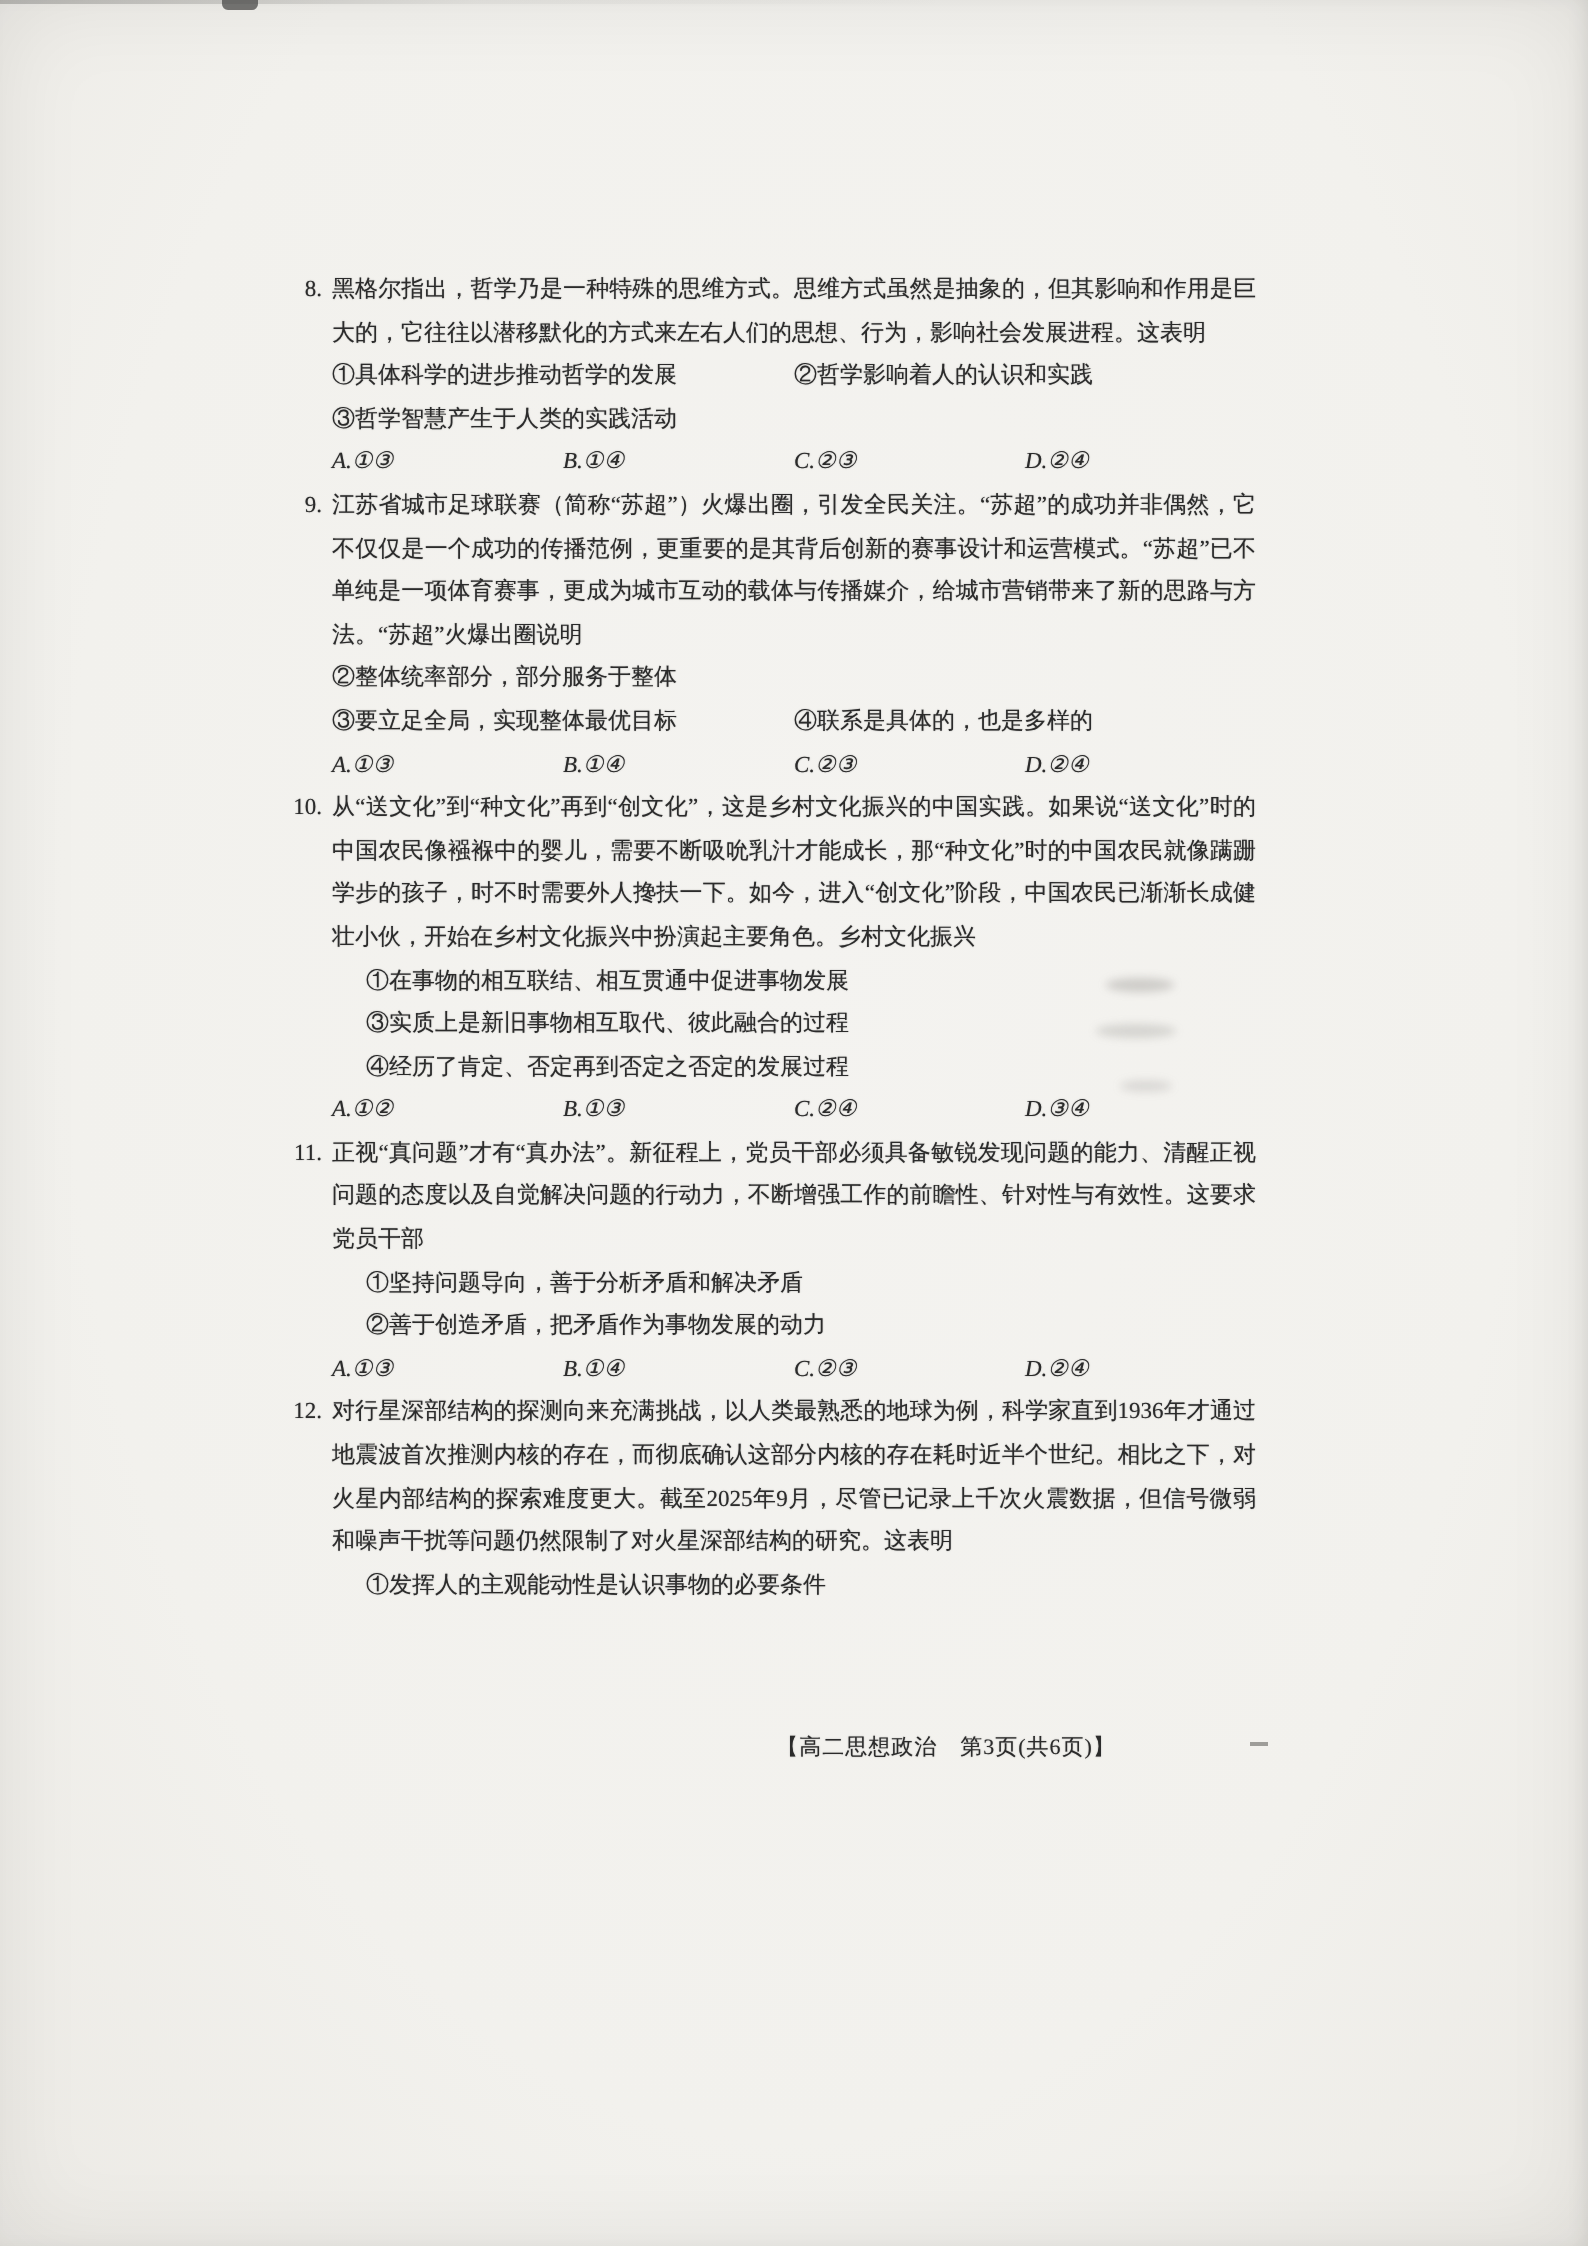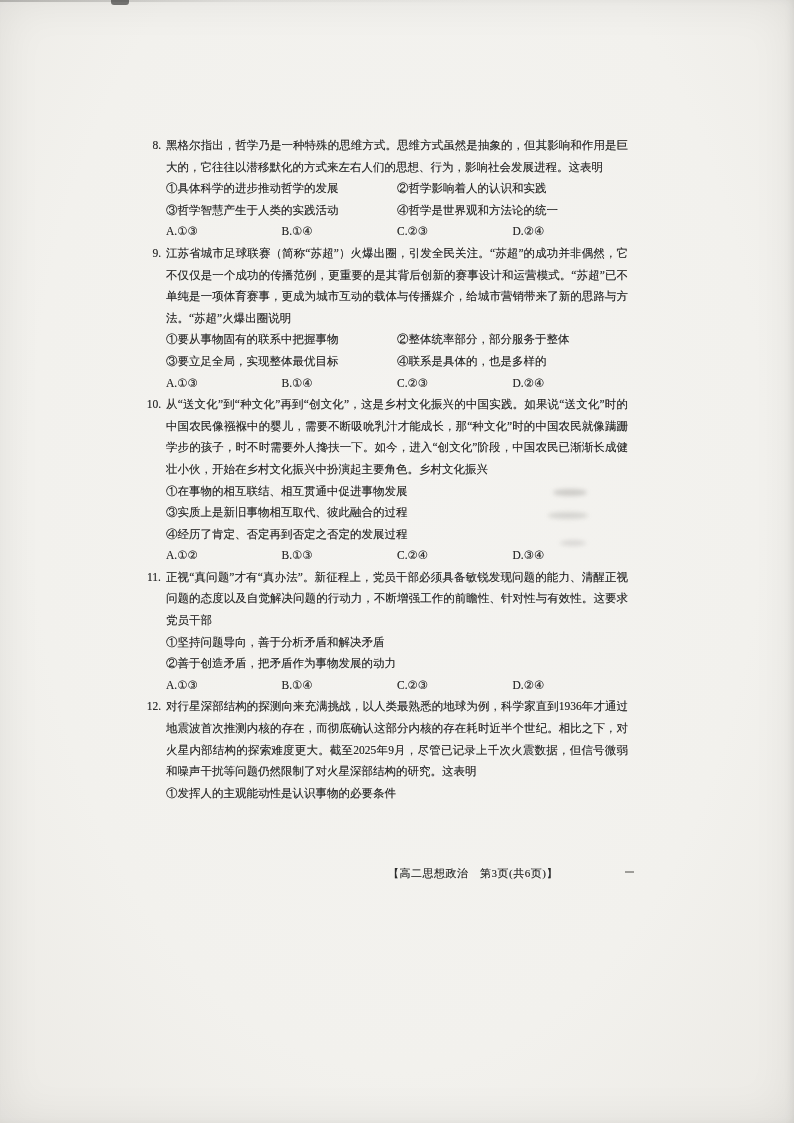--- a/index.html
+++ b/index.html
@@ -18,22 +18,22 @@
   }
   .content{
     position:absolute; left:140px; top:135px; width:488px;
     font-size:11.5px; line-height:21.6px;
     text-align:justify;
     text-shadow:0 0 0.6px rgba(43,43,43,0.55);
   }
   .question{ position:relative; padding-left:26px; }
   .qnum{ position:absolute; left:0; top:0; width:21px; text-align:right; }
   .stmt-2col{ display:grid; grid-template-columns:1fr 1fr; }
-  .stmt-1col{ display:block; }
-  .choices{ display:grid; grid-template-columns:repeat(4,1fr); }
+  .stmt-1col{ display:block;margin-left:17px; }
+  .choices{ display:grid; grid-template-columns:repeat(4,1fr);font-style:italic; }
   .footer{
     position:absolute; top:866px; left:0; width:100%;
     text-align:center; font-size:11px; letter-spacing:0.5px;
     transform:translateX(76px);
     text-shadow:0 0 0.6px rgba(43,43,43,0.5);
   }
   .artifact{ position:absolute; pointer-events:none; }
   .a-top-line{ top:0; left:0; width:100%; height:2px;
     background:linear-gradient(90deg, rgba(70,70,68,.30), rgba(70,70,68,.06) 30%, rgba(70,70,68,0) 60%); }
   .a-top-blob{ top:0; left:111px; width:18px; height:5px; background:#4a4a48;
@@ -62,35 +62,33 @@
 
     <section class="question">
       <span class="qnum">8.</span>
       <p class="stem">黑格尔指出，哲学乃是一种特殊的思维方式。思维方式虽然是抽象的，但其影响和作用是巨大的，它往往以潜移默化的方式来左右人们的思想、行为，影响社会发展进程。这表明</p>
       <div class="stmt-2col">
         <span>①具体科学的进步推动哲学的发展</span>
         <span>②哲学影响着人的认识和实践</span>
       </div>
       <div class="stmt-2col">
         <span>③哲学智慧产生于人类的实践活动</span>
-        <span>④哲学是世界观和方法论的统一</span>
       </div>
       <div class="choices">
         <span>A.①③</span>
         <span>B.①④</span>
         <span>C.②③</span>
         <span>D.②④</span>
       </div>
     </section>
 
     <section class="question">
       <span class="qnum">9.</span>
       <p class="stem">江苏省城市足球联赛（简称“苏超”）火爆出圈，引发全民关注。“苏超”的成功并非偶然，它不仅仅是一个成功的传播范例，更重要的是其背后创新的赛事设计和运营模式。“苏超”已不单纯是一项体育赛事，更成为城市互动的载体与传播媒介，给城市营销带来了新的思路与方法。“苏超”火爆出圈说明</p>
       <div class="stmt-2col">
-        <span>①要从事物固有的联系中把握事物</span>
         <span>②整体统率部分，部分服务于整体</span>
       </div>
       <div class="stmt-2col">
         <span>③要立足全局，实现整体最优目标</span>
         <span>④联系是具体的，也是多样的</span>
       </div>
       <div class="choices">
         <span>A.①③</span>
         <span>B.①④</span>
         <span>C.②③</span>

